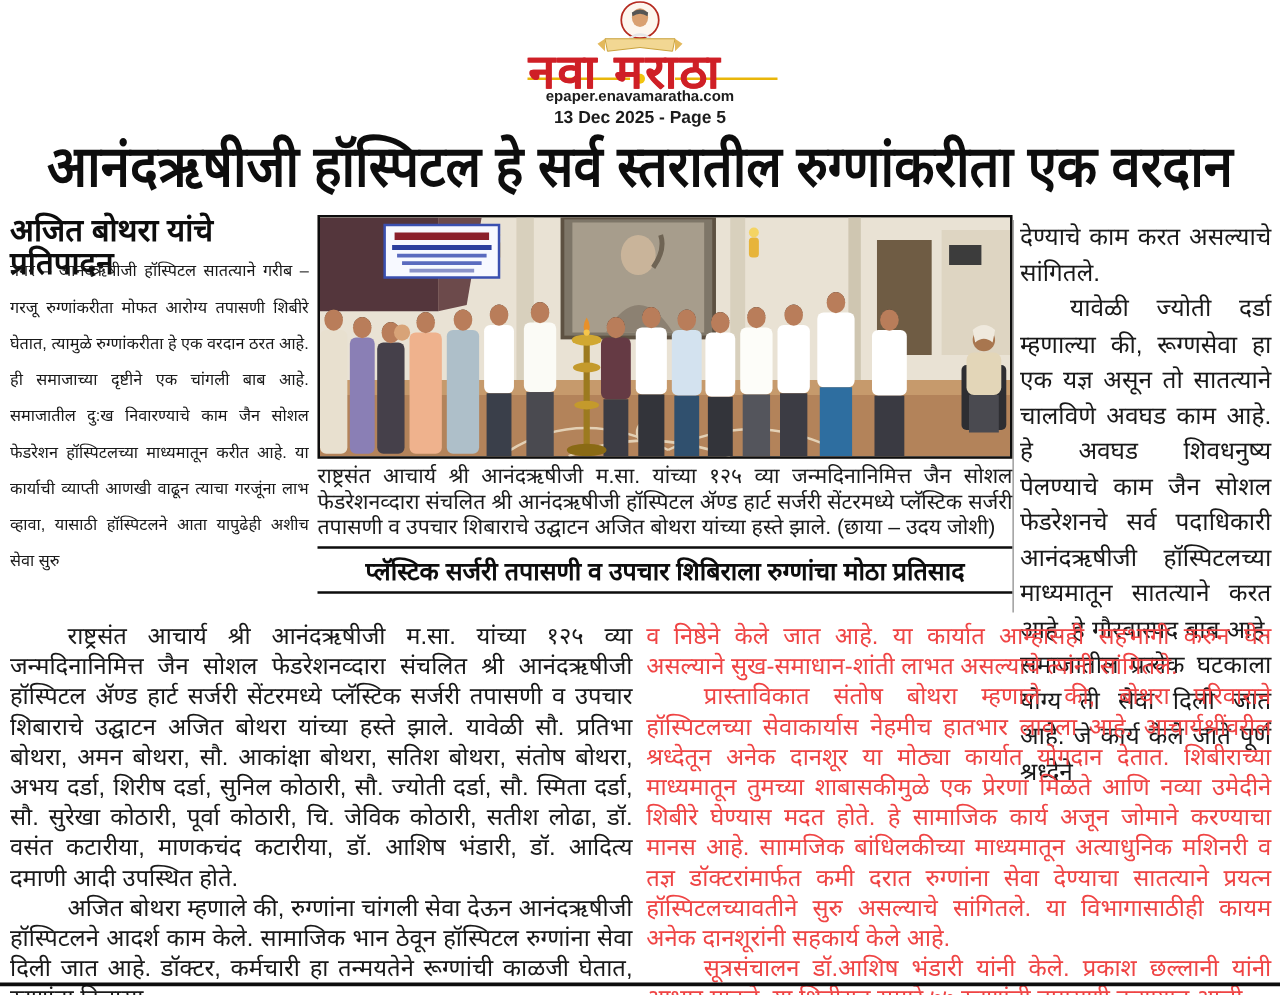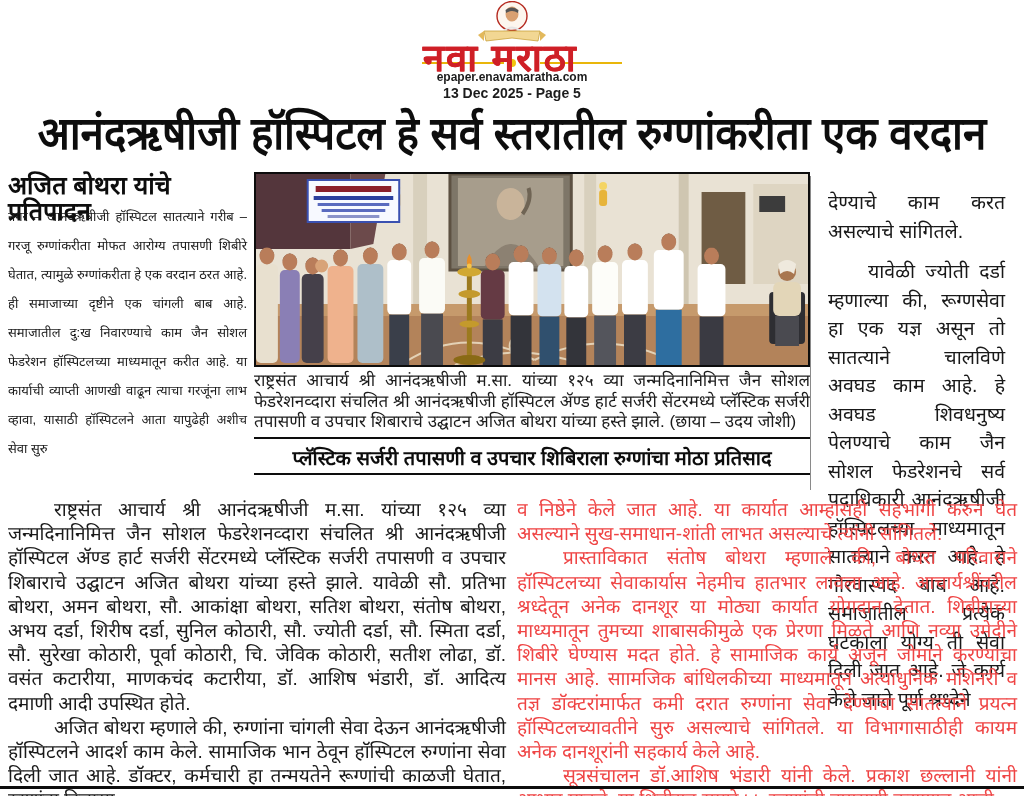--- a/index.html
+++ b/index.html
@@ -37,21 +37,21 @@
     color:#0d0d0d;line-height:26px;
   }
   .leftcol{
     left:8px;top:202px;width:239px;height:292px;
     font-size:13px;line-height:29px;text-align:justify;color:#191919;
   }
   .rightcol{
     left:816px;top:176px;width:201px;height:318px;
     font-size:19.5px;line-height:28.5px;text-align:justify;color:#191919;
   }
-  .rightcol p{margin:12px;}
+  .rightcol p{margin:0;}
   .rightcol p.ind{text-indent:40px;}
   .vsep{left:810px;top:176px;width:1px;height:314px;background:#8a8a8a;}
   
   .photo{
     left:254px;top:172px;width:556px;height:195px;
     border:2px solid #0d0d0d;box-sizing:border-box;background:#e9e3d7;
   }
   .photo svg{display:block;width:100%;height:100%;}
   .caption{
     left:254px;top:371px;width:556px;height:62px;

